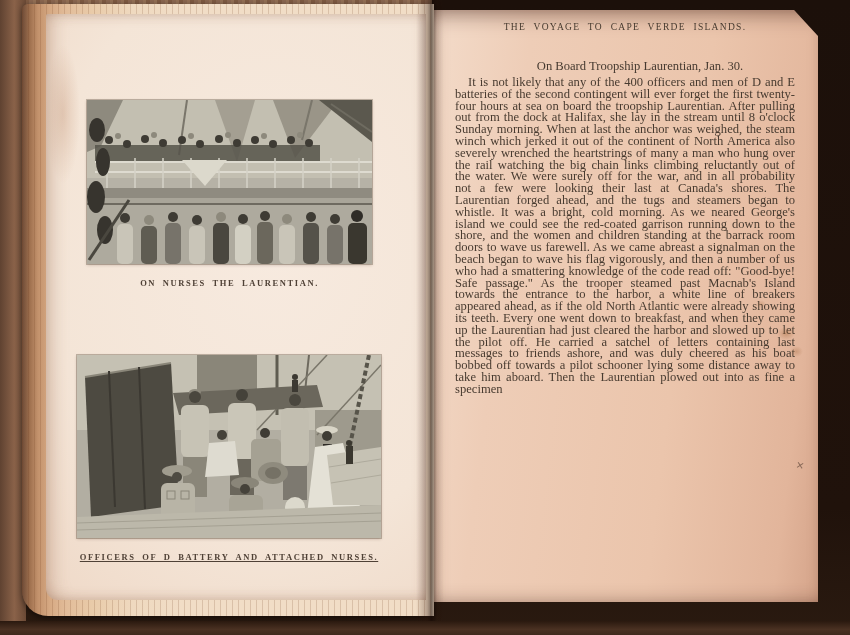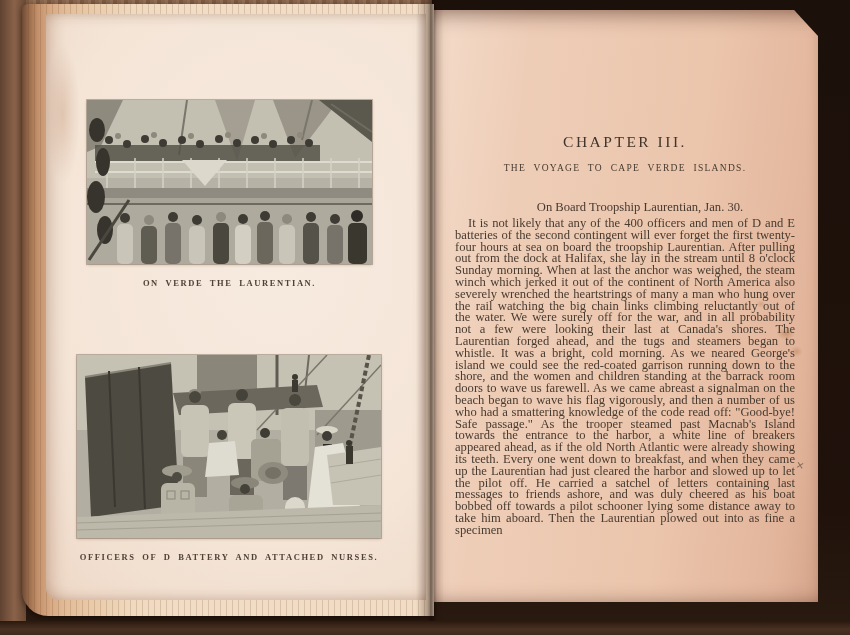--- a/index.html
+++ b/index.html
@@ -38,21 +38,21 @@
     background:linear-gradient(90deg,rgba(45,20,10,0) 0%,rgba(45,20,10,.30) 40%,rgba(22,9,4,.55) 55%,rgba(45,20,10,.12) 75%,rgba(45,20,10,0) 100%);}
   
   .photo{position:absolute;background:#b4b0a4;
     box-shadow:0 0 0 1px rgba(70,55,40,.30), 0 1px 3px rgba(70,40,25,.25);}
   #photo1{left:41px;top:86px;width:285px;height:164px;}
   #photo2{left:31px;top:341px;width:304px;height:183px;}
   .photo svg{display:block;width:100%;height:100%;}
   .caption{position:absolute;text-align:center;font-size:8.5px;font-weight:bold;
     letter-spacing:1.6px;word-spacing:3px;color:#4f4136;}
   #cap1{left:41px;top:264px;width:285px;}
-  #cap2{left:11px;top:538px;width:344px;}
+  #cap2{left:11px;top:538px;width:344px;text-decoration:underline;}
   .smudge{position:absolute;left:0px;top:30px;width:34px;height:140px;
     background:radial-gradient(closest-side,rgba(165,100,60,.22),rgba(165,100,60,0));}
   
   .rp-content{position:absolute;left:21px;top:0;width:340px;}
   .chapter-heading{margin:123px 0 0;text-align:center;font-weight:normal;
     font-size:15.5px;letter-spacing:2.5px;color:#41352b;}
   .chapter-subtitle{margin:12px 0 0;text-align:center;font-weight:normal;
     font-size:9.5px;letter-spacing:1.3px;word-spacing:4px;color:#463a2f;}
   .dateline{margin:27px 0 0;text-align:center;padding-left:30px;
     font-size:12.6px;color:#463a30;}
@@ -158,21 +158,21 @@
         </g>
         <g fill="#37342e">
           <ellipse cx="10" cy="30" rx="8" ry="12"></ellipse>
             <ellipse cx="16" cy="62" rx="7" ry="14"></ellipse>
           <ellipse cx="9" cy="97" rx="9" ry="16"></ellipse>
             <ellipse cx="18" cy="130" rx="8" ry="14"></ellipse>
         </g>
         <line x1="2" y1="160" x2="42" y2="100" stroke="#4a473f" stroke-width="3"></line>
       </svg>
     </div>
-    <div class="caption" id="cap1">ON VERDE THE LAURENTIAN.</div>
+    <div class="caption" id="cap1">ON NURSES THE LAURENTIAN.</div>
 
     <div class="photo" id="photo2" aria-label="Black-and-white photograph of uniformed officers and nurses in white posed in a group on a ship's deck beside a large canvas tarp, masts and rigging behind">
       <svg viewBox="0 0 304 183" preserveAspectRatio="none">
         <rect width="304" height="183" fill="#b2aea2"></rect>
         <rect width="304" height="75" fill="#c5c1b3"></rect>
         <rect x="120" y="0" width="60" height="40" fill="#8a8679"></rect>
         <rect x="238" y="55" width="66" height="45" fill="#9e9a8d"></rect>
         <line x1="200" y1="0" x2="200" y2="60" stroke="#5f5c51" stroke-width="3"></line>
         <line x1="232" y1="0" x2="226" y2="55" stroke="#6e6a5f" stroke-width="2"></line>
         <line x1="250" y1="0" x2="180" y2="75" stroke="#7a766a" stroke-width="1.5"></line>
@@ -222,21 +222,20 @@
         <line x1="254" y1="128" x2="304" y2="120" stroke="#aeaa9c" stroke-width="1"></line>
         <circle cx="272" cy="88" r="3" fill="#3a372f"></circle>
           <rect x="269" y="91" width="7" height="18" fill="#3a372f"></rect>
       </svg>
     </div>
     <div class="caption" id="cap2">OFFICERS OF D BATTERY AND ATTACHED NURSES.</div>
   </div>
 
   <div class="page-right">
     <div class="rp-content">
-      <h2 class="chapter-heading">CHAPTER III.</h2>
       <div class="chapter-subtitle">THE VOYAGE TO CAPE VERDE ISLANDS.</div>
       <div class="dateline">On Board Troopship Laurentian, Jan. 30.</div>
       <p class="body-par">It is not likely that any of the 400 officers and men of D and E batteries of the second contingent will ever forget the first twenty-four hours at sea on board the troopship Laurentian.  After pulling out from the dock at Halifax, she lay in the stream until 8 o'clock Sunday morning.  When at last the anchor was weighed, the steam winch which jerked it out of the continent of North America also severely wrenched the heartstrings of many a man who hung over the rail watching the big chain links climbing reluctantly out of the water.  We were surely off for the war, and in all probability not a few were looking their last at Canada's shores.  The Laurentian forged ahead, and the tugs and steamers began to whistle.  It was a bright, cold morning.  As we neared George's island we could see the red-coated garrison running down to the shore, and the women and children standing at the barrack room doors to wave us farewell.  As we came abreast a signalman on the beach began to wave his flag vigorously, and then a number of us who had a smattering knowledge of the code read off: "Good-bye! Safe passage."  As the trooper steamed past Macnab's Island towards the entrance to the harbor, a white line of breakers appeared ahead, as if the old North Atlantic were already showing its teeth.  Every one went down to breakfast, and when they came up the Laurentian had just cleared the harbor and slowed up to let the pilot off.  He carried a satchel of letters containing last messages to friends ashore, and was duly cheered as his boat bobbed off towards a pilot schooner lying some distance away to take him aboard.  Then the Laurentian plowed out into as fine a specimen</p>
     </div>
     <div class="stain" id="stain1"></div>
     <div class="stain" id="stain2"></div>
     <div class="stain" id="stain3"></div>
     <div id="markx">✕</div>
   </div>
 

